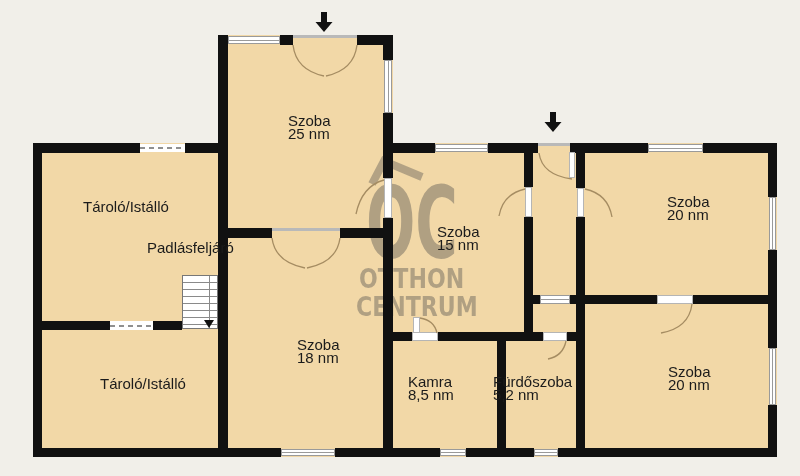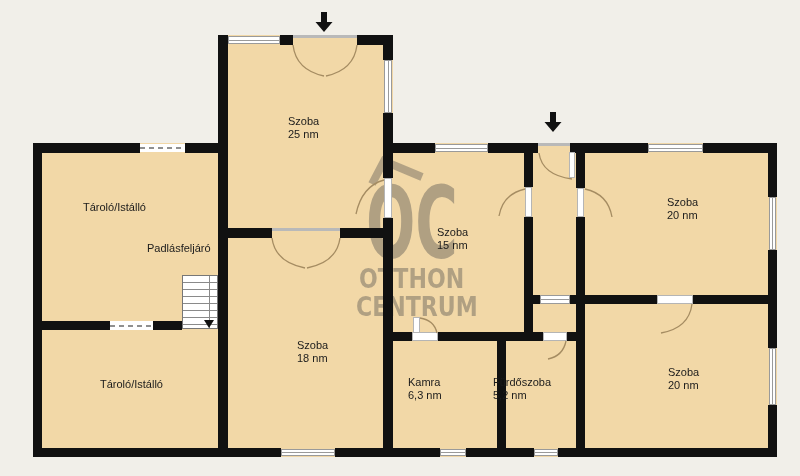--- a/index.html
+++ b/index.html
@@ -19,21 +19,21 @@
   .wh{border:1px solid var(--window_border);
       background-image:linear-gradient(var(--window_border),var(--window_border));
       background-size:100% 1px;background-position:center;background-repeat:no-repeat;}
   .wv{border:1px solid var(--window_border);
       background-image:linear-gradient(var(--window_border),var(--window_border));
       background-size:1px 100%;background-position:center;background-repeat:no-repeat;}
   .leaf{border:1px solid #b5b5b5;}
   .dash{background-image:repeating-linear-gradient(90deg,#8f8f8f 0 5px,var(--window) 5px 9px);
       background-size:100% 2px;background-position:center;background-repeat:no-repeat;}
   .dline{position:absolute;background:#b9b9b9;z-index:4;}
-  .lbl{position:absolute;z-index:6;color:var(--label);font-size:11px;line-height:12.5px;white-space:nowrap;}
+  .lbl{position:absolute;z-index:6;color:var(--label);font-size:15px;line-height:12.5px;white-space:nowrap;}
   .lbl span{display:block;}
   .stairs{position:absolute;left:182px;top:275px;width:36px;height:54px;z-index:4;
       background-color:#fff;border:1px solid #777;box-sizing:border-box;
       background-image:repeating-linear-gradient(180deg,transparent 0 6px,#8a8a8a 6px 7px);}
   .stairs .rail{position:absolute;left:26px;top:0;width:1px;height:100%;background:#8a8a8a;}
   .stairs .down{position:absolute;left:21px;top:44px;width:0;height:0;
       border-left:5px solid transparent;border-right:5px solid transparent;border-top:8px solid #111;}
   svg.wm{position:absolute;left:0;top:0;z-index:2;pointer-events:none;}
   svg.ov{position:absolute;left:0;top:0;z-index:5;pointer-events:none;}
   .wm text{fill:var(--watermark);opacity:.62;font-family:"DejaVu Sans","Liberation Sans",sans-serif;font-weight:bold;}
@@ -159,21 +159,21 @@
   <div class="lbl" style="left:437px;top:226px">
     <span>Szoba</span>
     <span>15 nm</span>
   </div>
   <div class="lbl" style="left:667px;top:196px">
     <span>Szoba</span>
     <span>20 nm</span>
   </div>
   <div class="lbl" style="left:408px;top:376px">
     <span>Kamra</span>
-    <span>6,3 nm</span>
+    <span>8,5 nm</span>
   </div>
   <div class="lbl" style="left:493px;top:376px">
     <span>Fürdőszoba</span>
     <span>5,2 nm</span>
   </div>
   <div class="lbl" style="left:668px;top:366px">
     <span>Szoba</span>
     <span>20 nm</span>
   </div>
 

